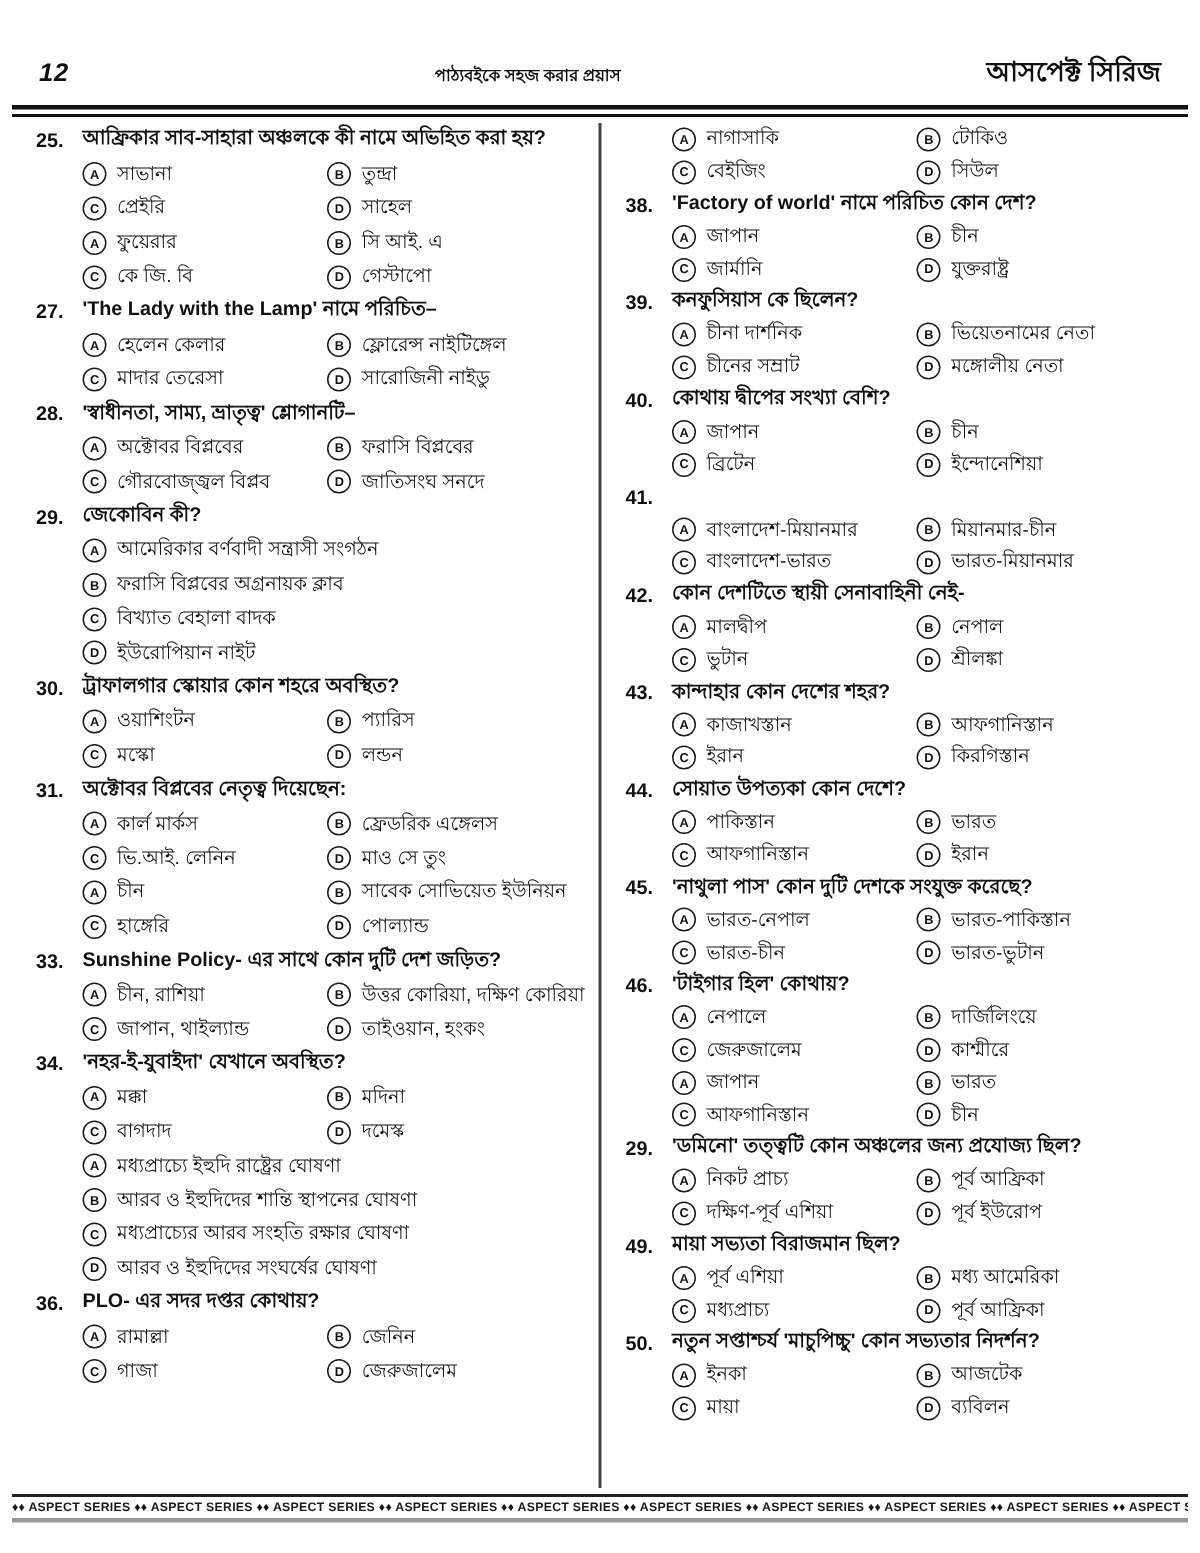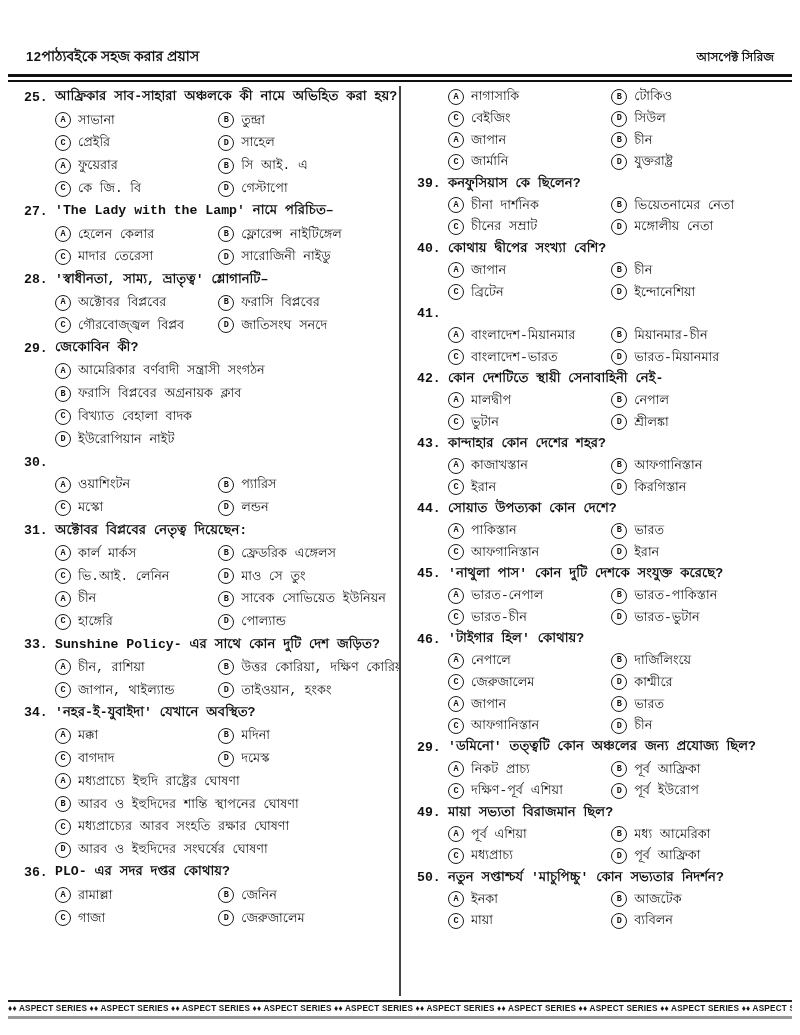--- a/index.html
+++ b/index.html
@@ -1,24 +1,24 @@
 <!DOCTYPE html>
 <html><head>
 <meta charset="utf-8">
 <style>
   html,body{margin:0;padding:0;background:#e8e8e8;}
   body{font-family:"Liberation Sans","DejaVu Sans",sans-serif;color:#111;}
   .page{width:800px;height:1035px;margin:0 auto;background:#ffffff;position:relative;overflow:hidden;}
   .header{display:flex;align-items:baseline;padding:34px 26px 5px 26px;font-weight:bold;}
-  .header .pageno{font-size:13px;letter-spacing:.5px;}
-  .header .center{flex:1;font-size:14px;margin-top:11px;}
-  .header .rightt{font-size:12px;}
+  .header .pageno{font-size:17px;letter-spacing:.5px;font-style:italic;}
+  .header .center{flex:1;text-align:center;font-size:11px;}
+  .header .rightt{font-size:18px;}
   .rule-double{margin:0 8px;height:3px;border-top:3px solid #111;border-bottom:2px solid #111;}
   .content{display:flex;height:912px;padding:2px 8px 0 8px;box-sizing:content-box;}
-  .col{flex:1;padding:2px 4px 0 16px;overflow:hidden;font-family:Liberation Mono, monospace;}
+  .col{flex:1;padding:2px 4px 0 16px;overflow:hidden;}
   .divider{width:2px;background:#444;margin-top:2px;}
   .row{display:flex;align-items:center;}
   .col-l .row{height:22.8px;}
   .col-r .row{height:21.7px;}
   .qline{font-weight:bold;font-size:13.2px;}
   .qnum{width:31px;flex:none;}
   .qtext{white-space:nowrap;}
   .orow{padding-left:31px;}
   .orow.pair{display:grid;grid-template-columns:48% 52%;align-items:center;}
   .opt{display:inline-flex;align-items:center;gap:7px;font-size:12.8px;white-space:nowrap;}
@@ -170,20 +170,21 @@
           <div class="row orow">
             <span class="opt">
               <span class="circ">D</span>
               <span>ইউরোপিয়ান নাইট</span>
             </span>
           </div>
         </div>
         <div>
           <div class="row qline">
             <span class="qnum">30.</span>
+            <span class="qtext">ট্রাফালগার স্কোয়ার কোন শহরে অবস্থিত?</span>
           </div>
           <div class="row orow pair">
             <span class="opt">
               <span class="circ">A</span>
               <span>ওয়াশিংটন</span>
             </span>
             <span class="opt">
               <span class="circ">B</span>
               <span>প্যারিস</span>
             </span>
@@ -370,20 +371,24 @@
               <span class="circ">C</span>
               <span>বেইজিং</span>
             </span>
             <span class="opt">
               <span class="circ">D</span>
               <span>সিউল</span>
             </span>
           </div>
         </div>
         <div>
+          <div class="row qline">
+            <span class="qnum">38.</span>
+            <span class="qtext">'Factory of world' নামে পরিচিত কোন দেশ?</span>
+          </div>
           <div class="row orow pair">
             <span class="opt">
               <span class="circ">A</span>
               <span>জাপান</span>
             </span>
             <span class="opt">
               <span class="circ">B</span>
               <span>চীন</span>
             </span>
           </div>

